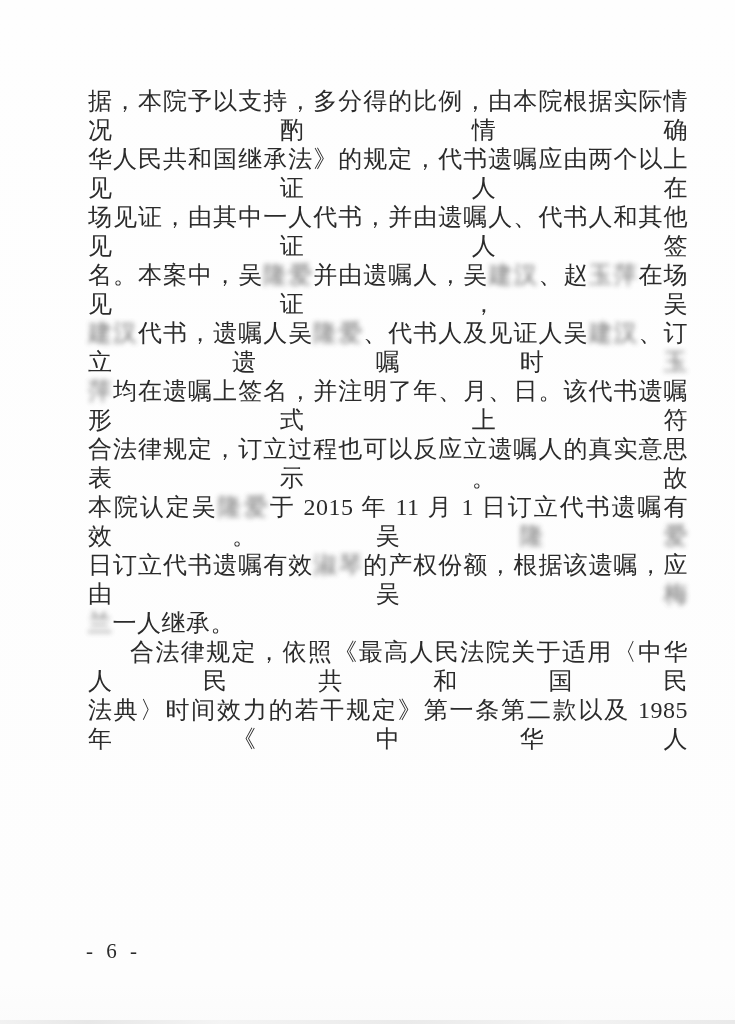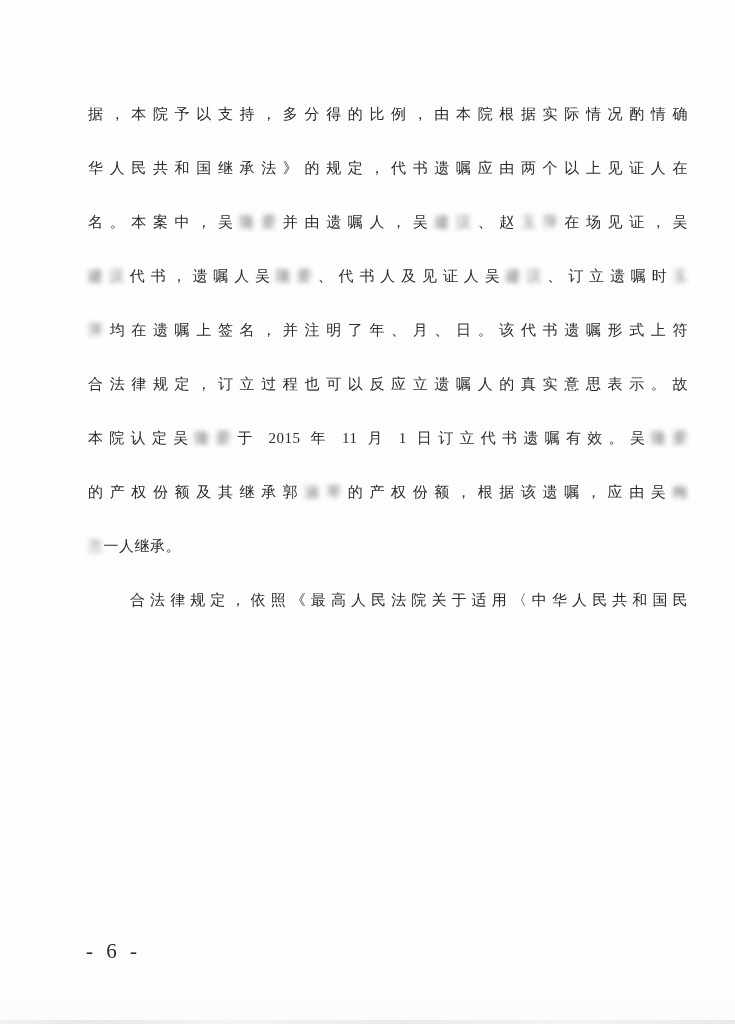--- a/index.html
+++ b/index.html
@@ -18,22 +18,22 @@
     position: absolute;
     inset: 0;
     background: linear-gradient(180deg, #fefefe 0%, #fdfdfd 96%, #fbfbfb 100%);
   }
   .text-block {
     position: absolute;
     left: 88px;
     top: 87px;
     width: 600px;
     color: #2b2b2b;
-    font-size: 15px;
-    line-height: 54px;
+    font-size: 24px;
+    line-height: 29px;
     letter-spacing: 0.5px;
   }
   .line {
     text-align: justify;
     text-align-last: justify;
     white-space: normal;
   }
   .line.end {
     text-align: left;
     text-align-last: left;
@@ -67,25 +67,27 @@
     opacity: 0.8;
   }
 </style>
 </head>
 <body>
 
 <div class="scan-page">
   <div class="text-block">
       <div class="line"><span>据，本院予以支持，多分得的比例，由本院根据实际情况酌情确</span></div>
       <div class="line"><span>华人民共和国继承法》的规定，代书遗嘱应由两个以上见证人在</span></div>
+      <div class="line"><span>场见证，由其中一人代书，并由遗嘱人、代书人和其他见证人签</span></div>
       <div class="line"><span>名。本案中，吴</span><span class="redacted">隆爱</span><span>并由遗嘱人，吴</span><span class="redacted">建汉</span><span>、赵</span><span class="redacted">玉萍</span><span>在场见证，吴</span></div>
       <div class="line"><span class="redacted">建汉</span><span>代书，遗嘱人吴</span><span class="redacted">隆爱</span><span>、代书人及见证人吴</span><span class="redacted">建汉</span><span>、订立遗嘱时</span><span class="redacted">玉</span></div>
       <div class="line"><span class="redacted">萍</span><span>均在遗嘱上签名，并注明了年、月、日。该代书遗嘱形式上符</span></div>
       <div class="line"><span>合法律规定，订立过程也可以反应立遗嘱人的真实意思表示。故</span></div>
       <div class="line"><span>本院认定吴</span><span class="redacted">隆爱</span><span>于 2015 年 11 月 1 日订立代书遗嘱有效。吴</span><span class="redacted">隆爱</span></div>
-      <div class="line"><span>的产权份额及其继承郭</span><span class="redacted">淑琴</span><span>的产权份额，根据该遗嘱，应由吴</span><span class="redacted">梅</span></div>
+      <div class="line"><span>日订立代书遗嘱有效</span><span class="redacted">淑琴</span><span>的产权份额，根据该遗嘱，应由吴</span><span class="redacted">梅</span></div>
       <div class="line end"><span class="redacted">兰</span><span>一人继承。</span></div>
       <div class="line indent"><span>合法律规定，依照《最高人民法院关于适用〈中华人民共和国民</span></div>
+      <div class="line"><span>法典〉时间效力的若干规定》第一条第二款以及 1985 年《中华人</span></div>
       <div class="line"></div>
     </div>
   <div class="page-number">- 6 -</div>
   <div class="scan-edge"></div>
 </div>
 
 </body></html>

